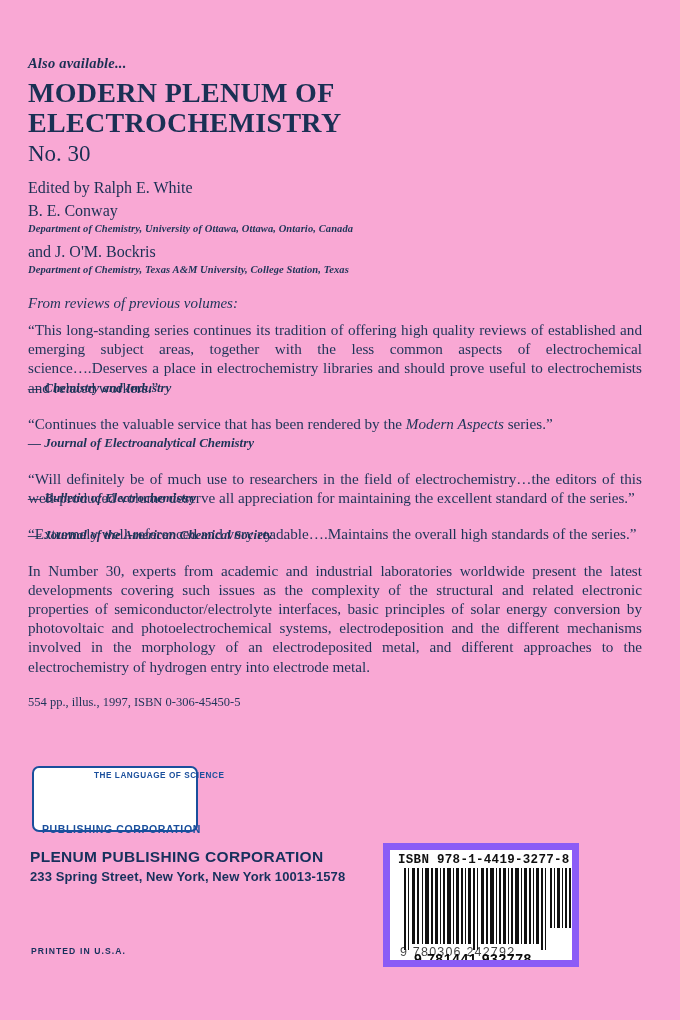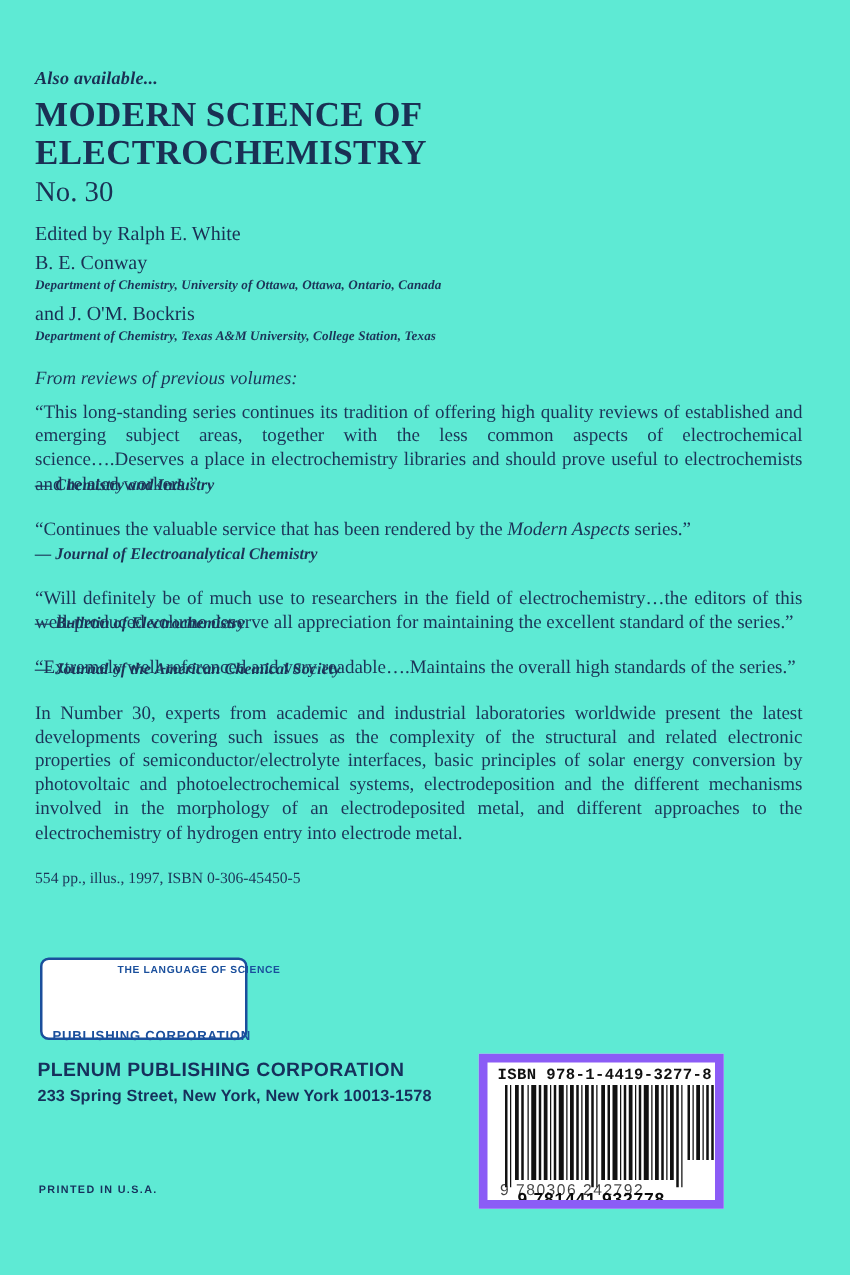--- a/index.html
+++ b/index.html
@@ -14,21 +14,21 @@
     font-family: "Liberation Serif", serif;
     color: #1c3458;
     overflow: hidden;
   }
 
   .page {
     position: absolute;
     left: 0; top: 0;
     width: 680px;
     height: 1020px;
-    background: #5eead4;
+    background: #f9a8d4;
   }
 
   .content {
     position: absolute;
     left: 28px;
     top: 55px;
     width: 614px;
   }
 
   
@@ -287,21 +287,21 @@
 </head>
 <body>
 
 <div class="page">
 
   <div class="content">
 
     <div>
       <p class="also-available">Also available...</p>
       <h1 class="book-title">
-        <span class="line">MODERN SCIENCE OF</span>
+        <span class="line">MODERN PLENUM OF</span>
         <span class="line">ELECTROCHEMISTRY</span>
       </h1>
       <p class="book-number">No. 30</p>
     </div>
 
     <div class="editors">
       <div class="editor-row">
         <p class="editor-name">Edited by Ralph E. White</p>
       </div>
       <div class="editor-row">

